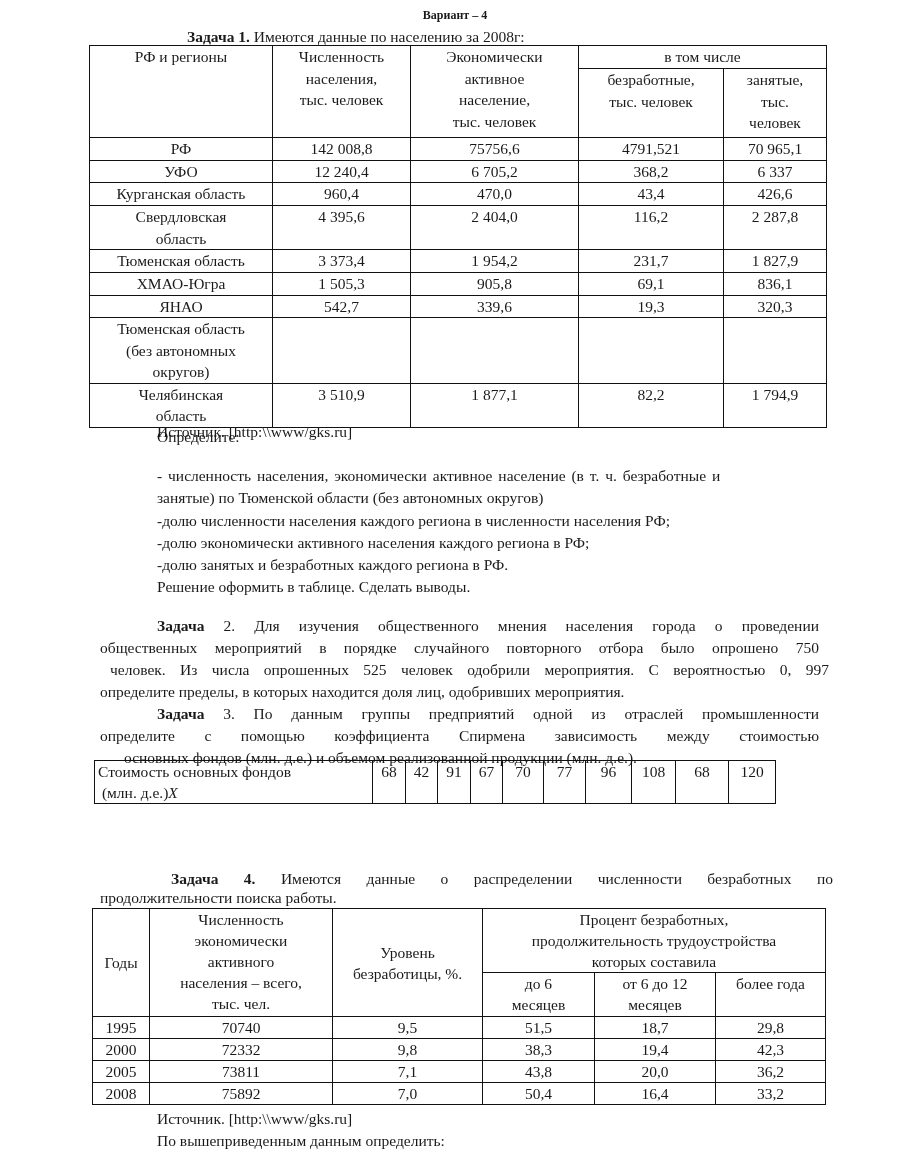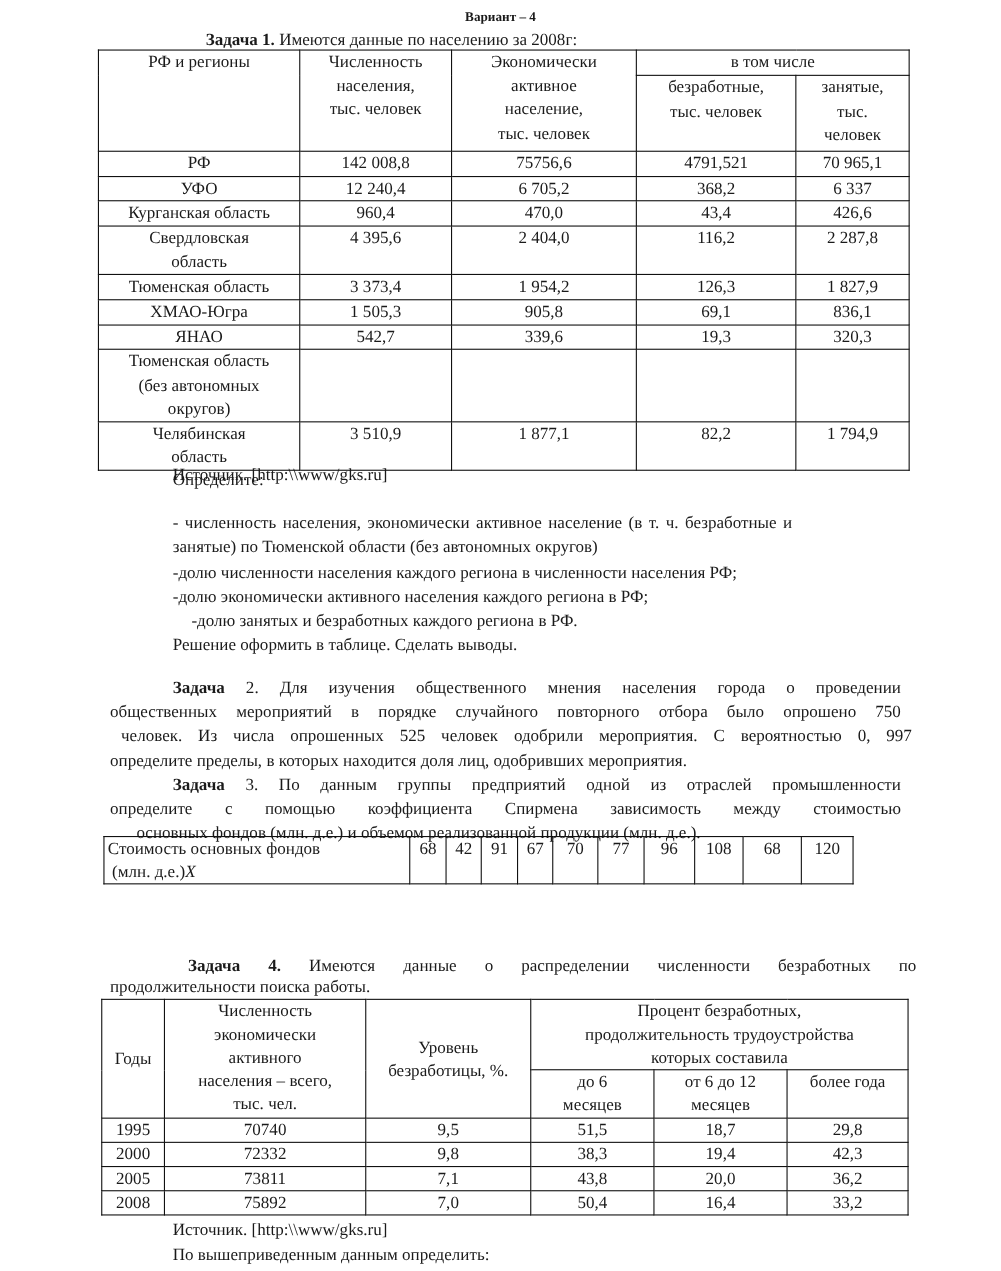--- a/index.html
+++ b/index.html
@@ -103,21 +103,21 @@
         <td>2 404,0</td>
         <td>116,2</td>
         <td>2 287,8</td>
       </tr>
       <tr style="height: 21px;">
         <td>
           <div>Тюменская область</div>
         </td>
         <td>3 373,4</td>
         <td>1 954,2</td>
-        <td>126,3</td>
+        <td>231,7</td>
         <td>1 827,9</td>
       </tr>
       <tr style="height: 23px;">
         <td>
           <div>ХМАО-Югра</div>
         </td>
         <td>1 505,3</td>
         <td>905,8</td>
         <td>69,1</td>
         <td>836,1</td>
@@ -154,21 +154,21 @@
       </tr>
     </tbody>
 </table>
 
 <div class="abs line" style="left:157px; top:421px;">Источник. [http:\\www/gks.ru]</div>
 <div class="abs line" style="left:157px; top:426px;">Определите:</div>
 <div class="abs line" style="left:157px; top:465px; width:648px; word-spacing:2px;">- численность населения, экономически активное население (в т. ч. безработные и</div>
 <div class="abs line" style="left:157px; top:487px;">занятые) по Тюменской области (без автономных округов)</div>
 <div class="abs line" style="left:157px; top:510px;">-долю численности населения каждого региона в численности населения РФ;</div>
 <div class="abs line" style="left:157px; top:532px;">-долю экономически активного населения каждого региона в РФ;</div>
-<div class="abs line" style="left:174px; top:554px;">-долю занятых и безработных каждого региона в РФ.</div>
+<div class="abs line" style="left:157px; top:554px;">-долю занятых и безработных каждого региона в РФ.</div>
 <div class="abs line" style="left:157px; top:576px;">Решение оформить в таблице. Сделать выводы.</div>
 
 <div class="abs line just" style="left:157px; top:615px; width:662px;">
   <b class="lbl">Задача</b>
   <span>2.</span>
   <span>Для изучения общественного мнения населения города о проведении</span>
 </div>
 <div class="abs line just" style="left:100px; top:637px; width:719px;">общественных мероприятий в порядке случайного повторного отбора было опрошено 750</div>
 <div class="abs line just" style="left:100px; top:659px; width:719px;margin-left:10px;">человек. Из числа опрошенных 525 человек одобрили мероприятия. С вероятностью 0, 997</div>
 <div class="abs line" style="left:100px; top:681px;">определите пределы, в которых находится доля лиц, одобривших мероприятия.</div>

